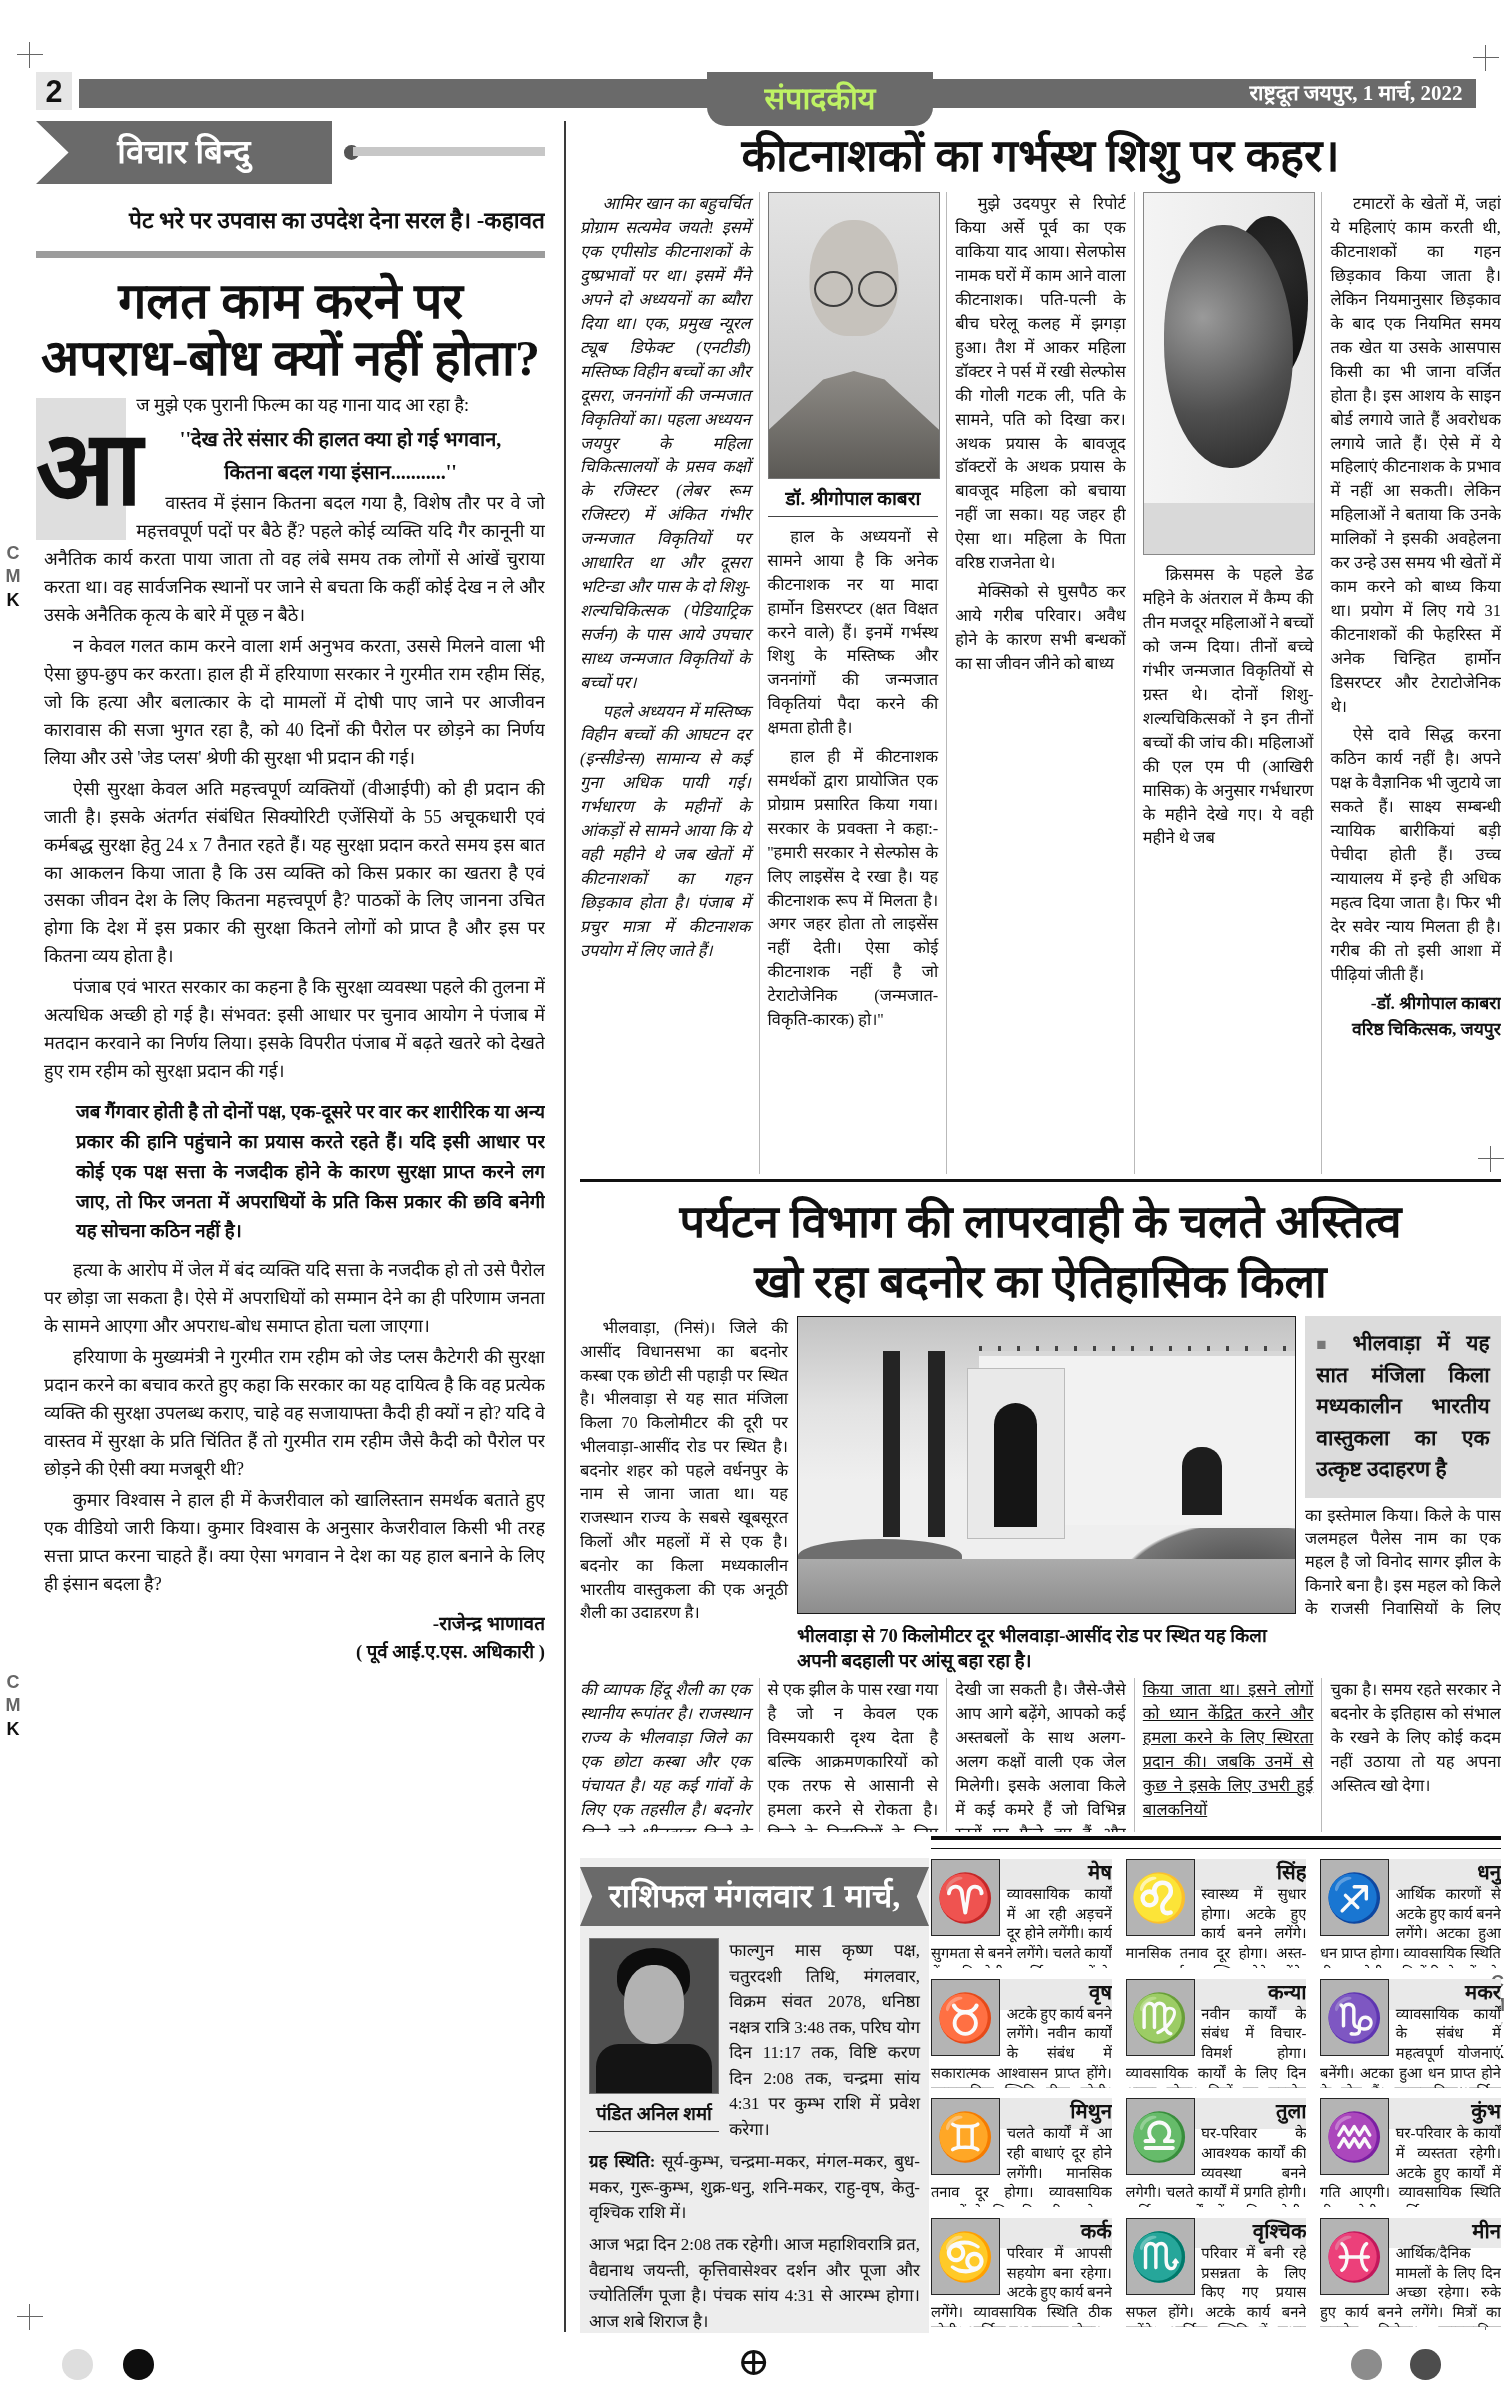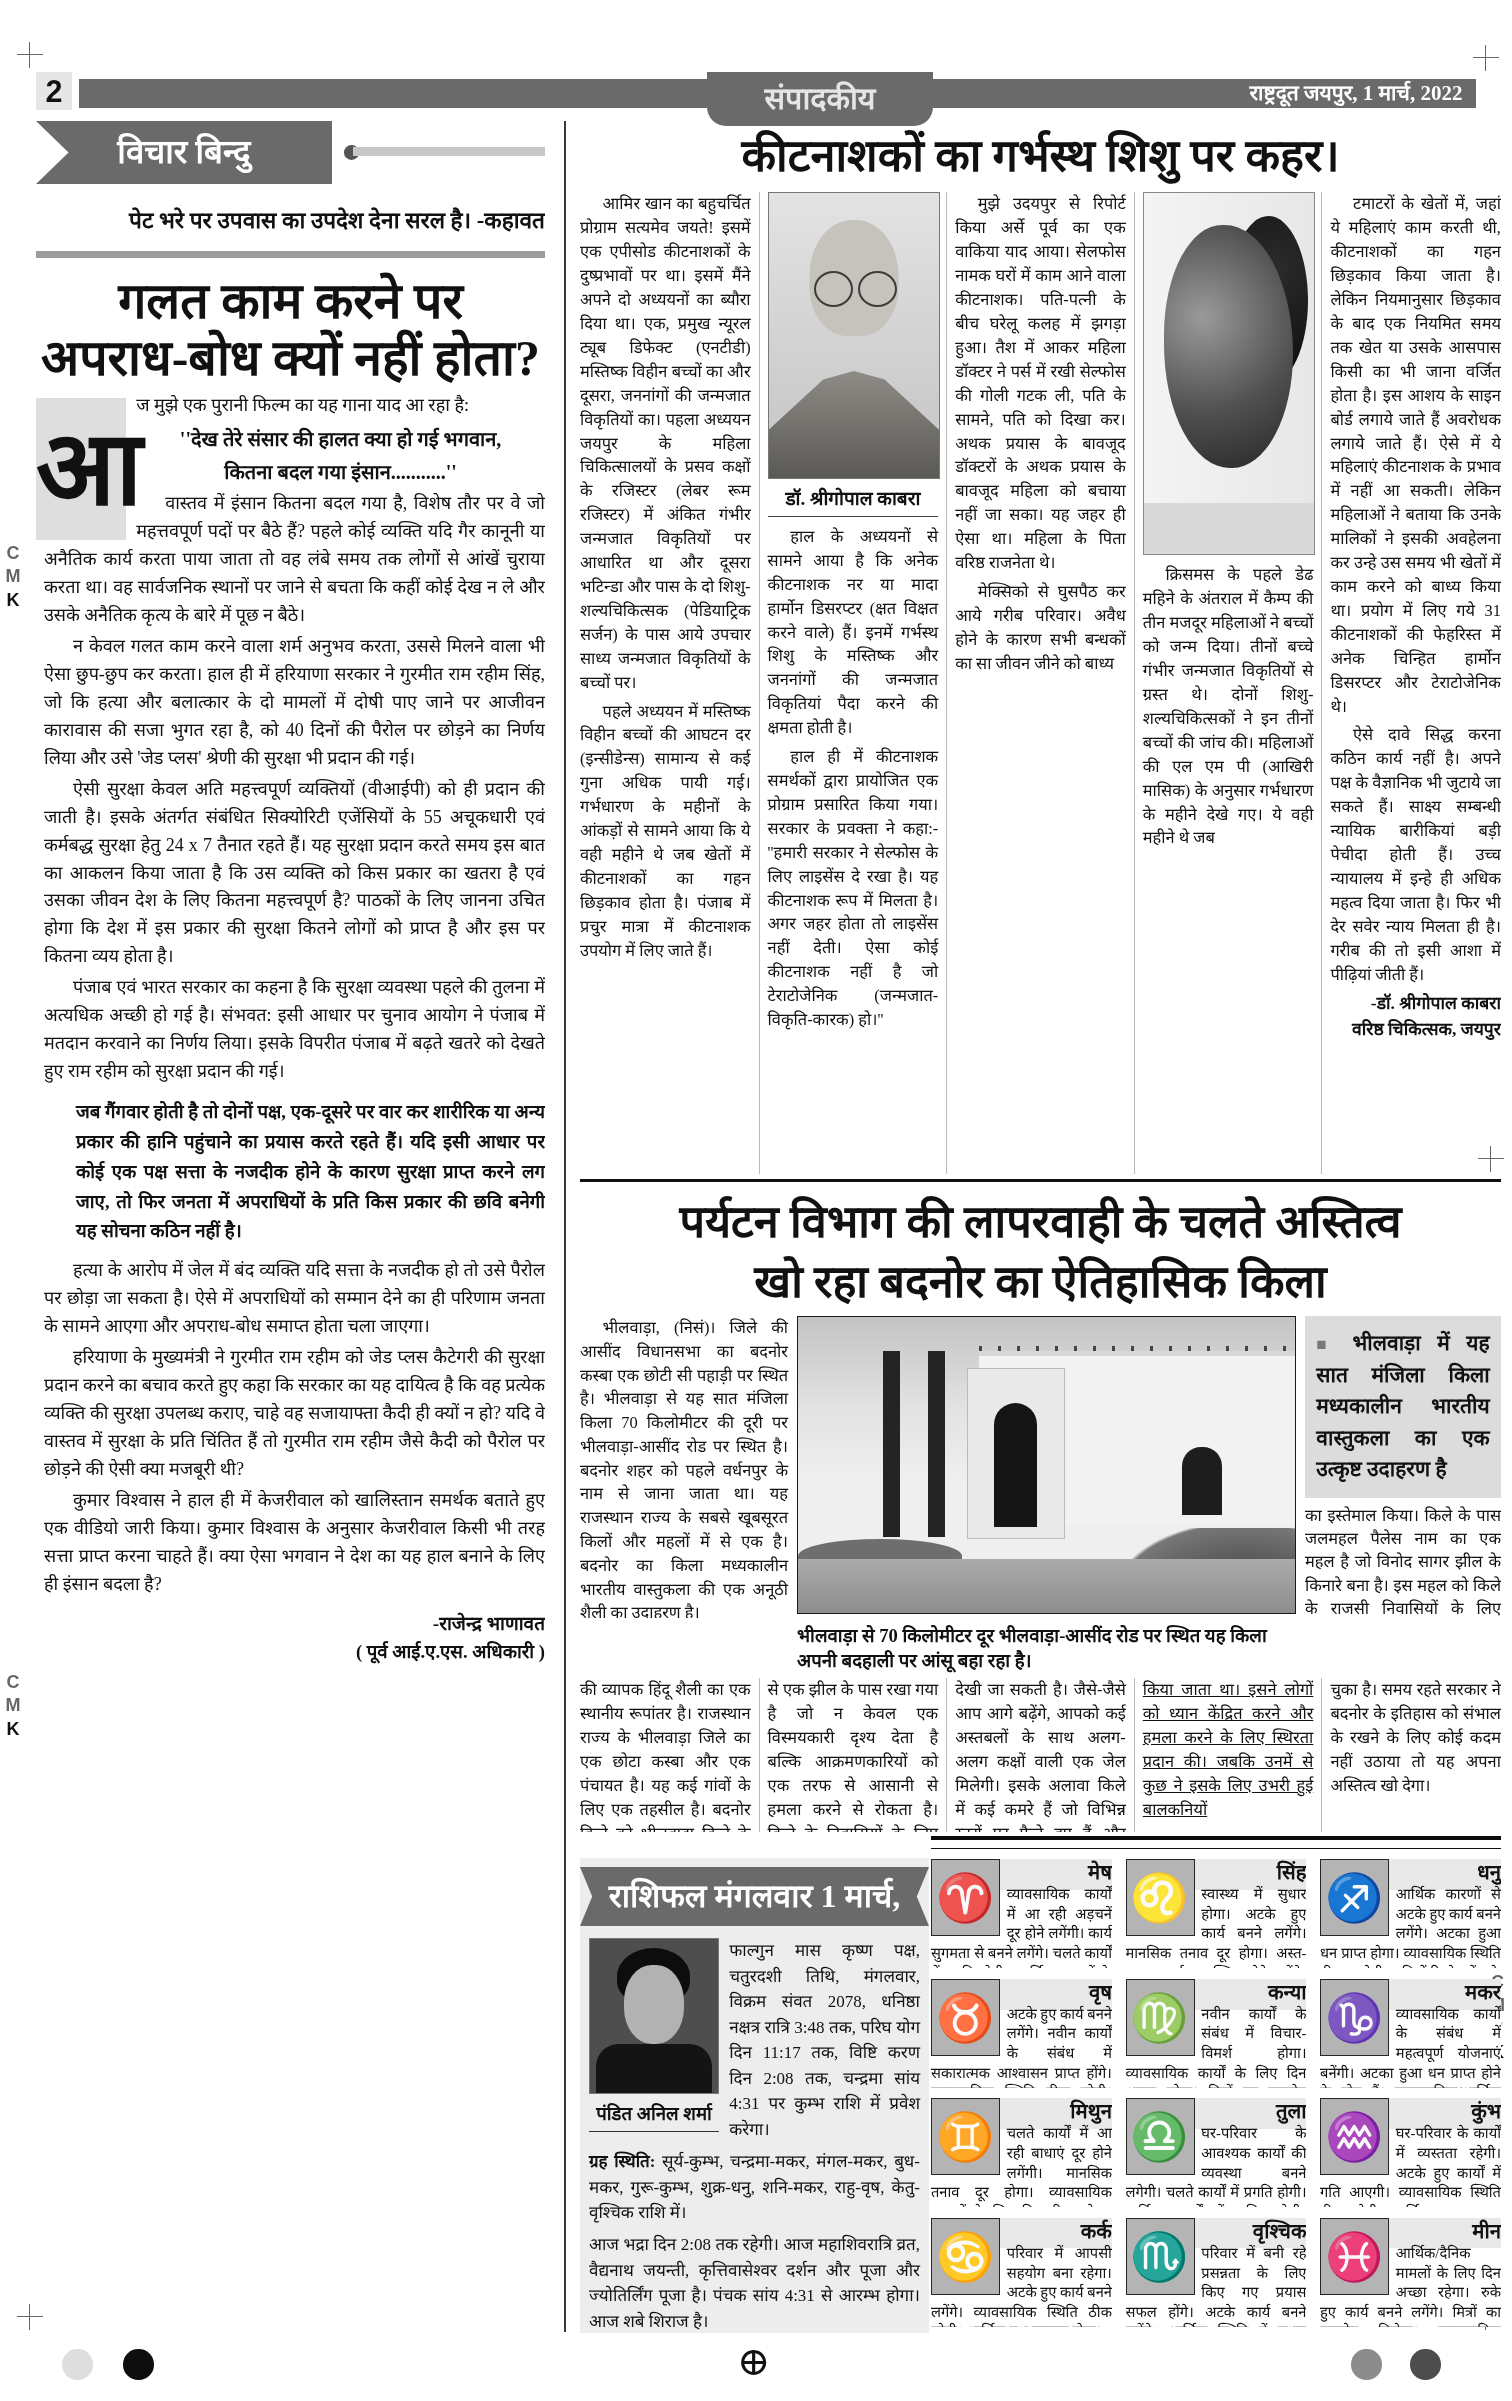--- a/index.html
+++ b/index.html
@@ -15,21 +15,21 @@
   .cmk i{color:#c9c9c9;font-style:normal;}
   .dot{position:absolute;border-radius:50%;width:30.5px;height:30.5px;}
   .oplus{position:absolute;font-size:40px;color:#111;}
   
   .hdr-num{position:absolute;left:36px;top:72px;width:36px;height:38px;background:#e6e6e6;
            font-weight:bold;font-size:30.5px;text-align:center;line-height:38px;font-family:"Liberation Sans",sans-serif;}
   .hdr-bar{position:absolute;left:79px;top:79px;width:1397px;height:29px;background:#6a6a6a;}
   .hdr-date{position:absolute;right:13.6px;top:0;height:29px;line-height:29px;color:#fff;
             font-weight:bold;font-size:21px;}
   .hdr-tab{position:absolute;left:707px;top:72px;width:226px;height:54px;background:#6a6a6a;
-           border-radius:0 0 19px 19px;color:#e5e5e5;font-weight:bold;font-size:30.5px;
+           border-radius:0 0 19px 19px;color:#bef264;font-weight:bold;font-size:30.5px;
            text-align:center;line-height:54px;}
   
   .vdiv{position:absolute;left:564px;top:121px;width:1.7px;height:2211px;background:#3a3a3a;}
   .left-col{position:absolute;left:36px;top:121px;width:509px;height:2247px;overflow:hidden;}
   .flag-row{position:relative;height:68px;}
   .flag{position:absolute;left:0;top:0;width:296px;height:63px;background:#6a6a6a;color:#fff;
         font-weight:bold;font-size:33px;text-align:center;line-height:63px;
         clip-path:polygon(0 0,100% 0,100% 100%,0 100%,11% 50%);}
   .flag-dot{position:absolute;left:308px;top:24px;width:14.7px;height:14.7px;border-radius:50%;background:#555;}
   .flag-line{position:absolute;left:317px;top:26px;width:192px;height:9px;background:#c7c7c7;}
@@ -43,21 +43,21 @@
   .song{font-weight:bold;text-align:center;font-size:20px;text-indent:0!important;margin:2.3px 0!important;}
   .inset{font-weight:bold;font-size:18.6px;margin:11.3px 0 11.3px 32px!important;text-indent:0!important;line-height:1.6;}
   .lsig1{text-align:right;font-weight:bold;font-size:19px;margin-top:10.2px;}
   .lsig2{text-align:right;font-weight:bold;font-size:18.6px;}
   
   .right{position:absolute;left:580px;top:0;width:921px;height:2401px;}
   #ed-head{position:absolute;top:123px;left:0;width:100%;margin:0;text-align:center;
            font-weight:900;font-size:45px;}
   #ed-cols{position:absolute;top:192px;left:0;width:100%;height:982px;display:flex;overflow:hidden;}
   .ecol{flex:1;padding:0 8px;border-left:0.6px solid #b9b9b9;font-size:16.4px;line-height:1.46;text-align:justify;}
-  .ecol:first-child{border-left:none;padding-left:0;}
+  .ecol:first-child{border-left:none;padding-left:0;font-style:italic;}
   .ecol:last-child{padding-right:0;}
   .ecol p{margin:0 0 4.5px;text-indent:22.6px;}
   .pcap{text-align:center;font-weight:bold;font-size:19px;margin:5.6px 0 3.4px;text-indent:0!important;}
   .caprule{height:0;border-top:1.1px solid #444;margin:0 0 8px;}
   .esig1,.esig2{text-align:right;font-weight:bold;font-size:17.5px;}
   
   .photo-doc{position:relative;width:100%;height:285px;border:1.1px solid #777;
              background:linear-gradient(180deg,#e3e3e3,#cbcbcb 75%);overflow:hidden;}
   .pd-head{position:absolute;left:50%;top:27px;transform:translateX(-50%);width:89px;height:116px;
            border-radius:48% 48% 42% 42%;background:#c6c2bc;}

